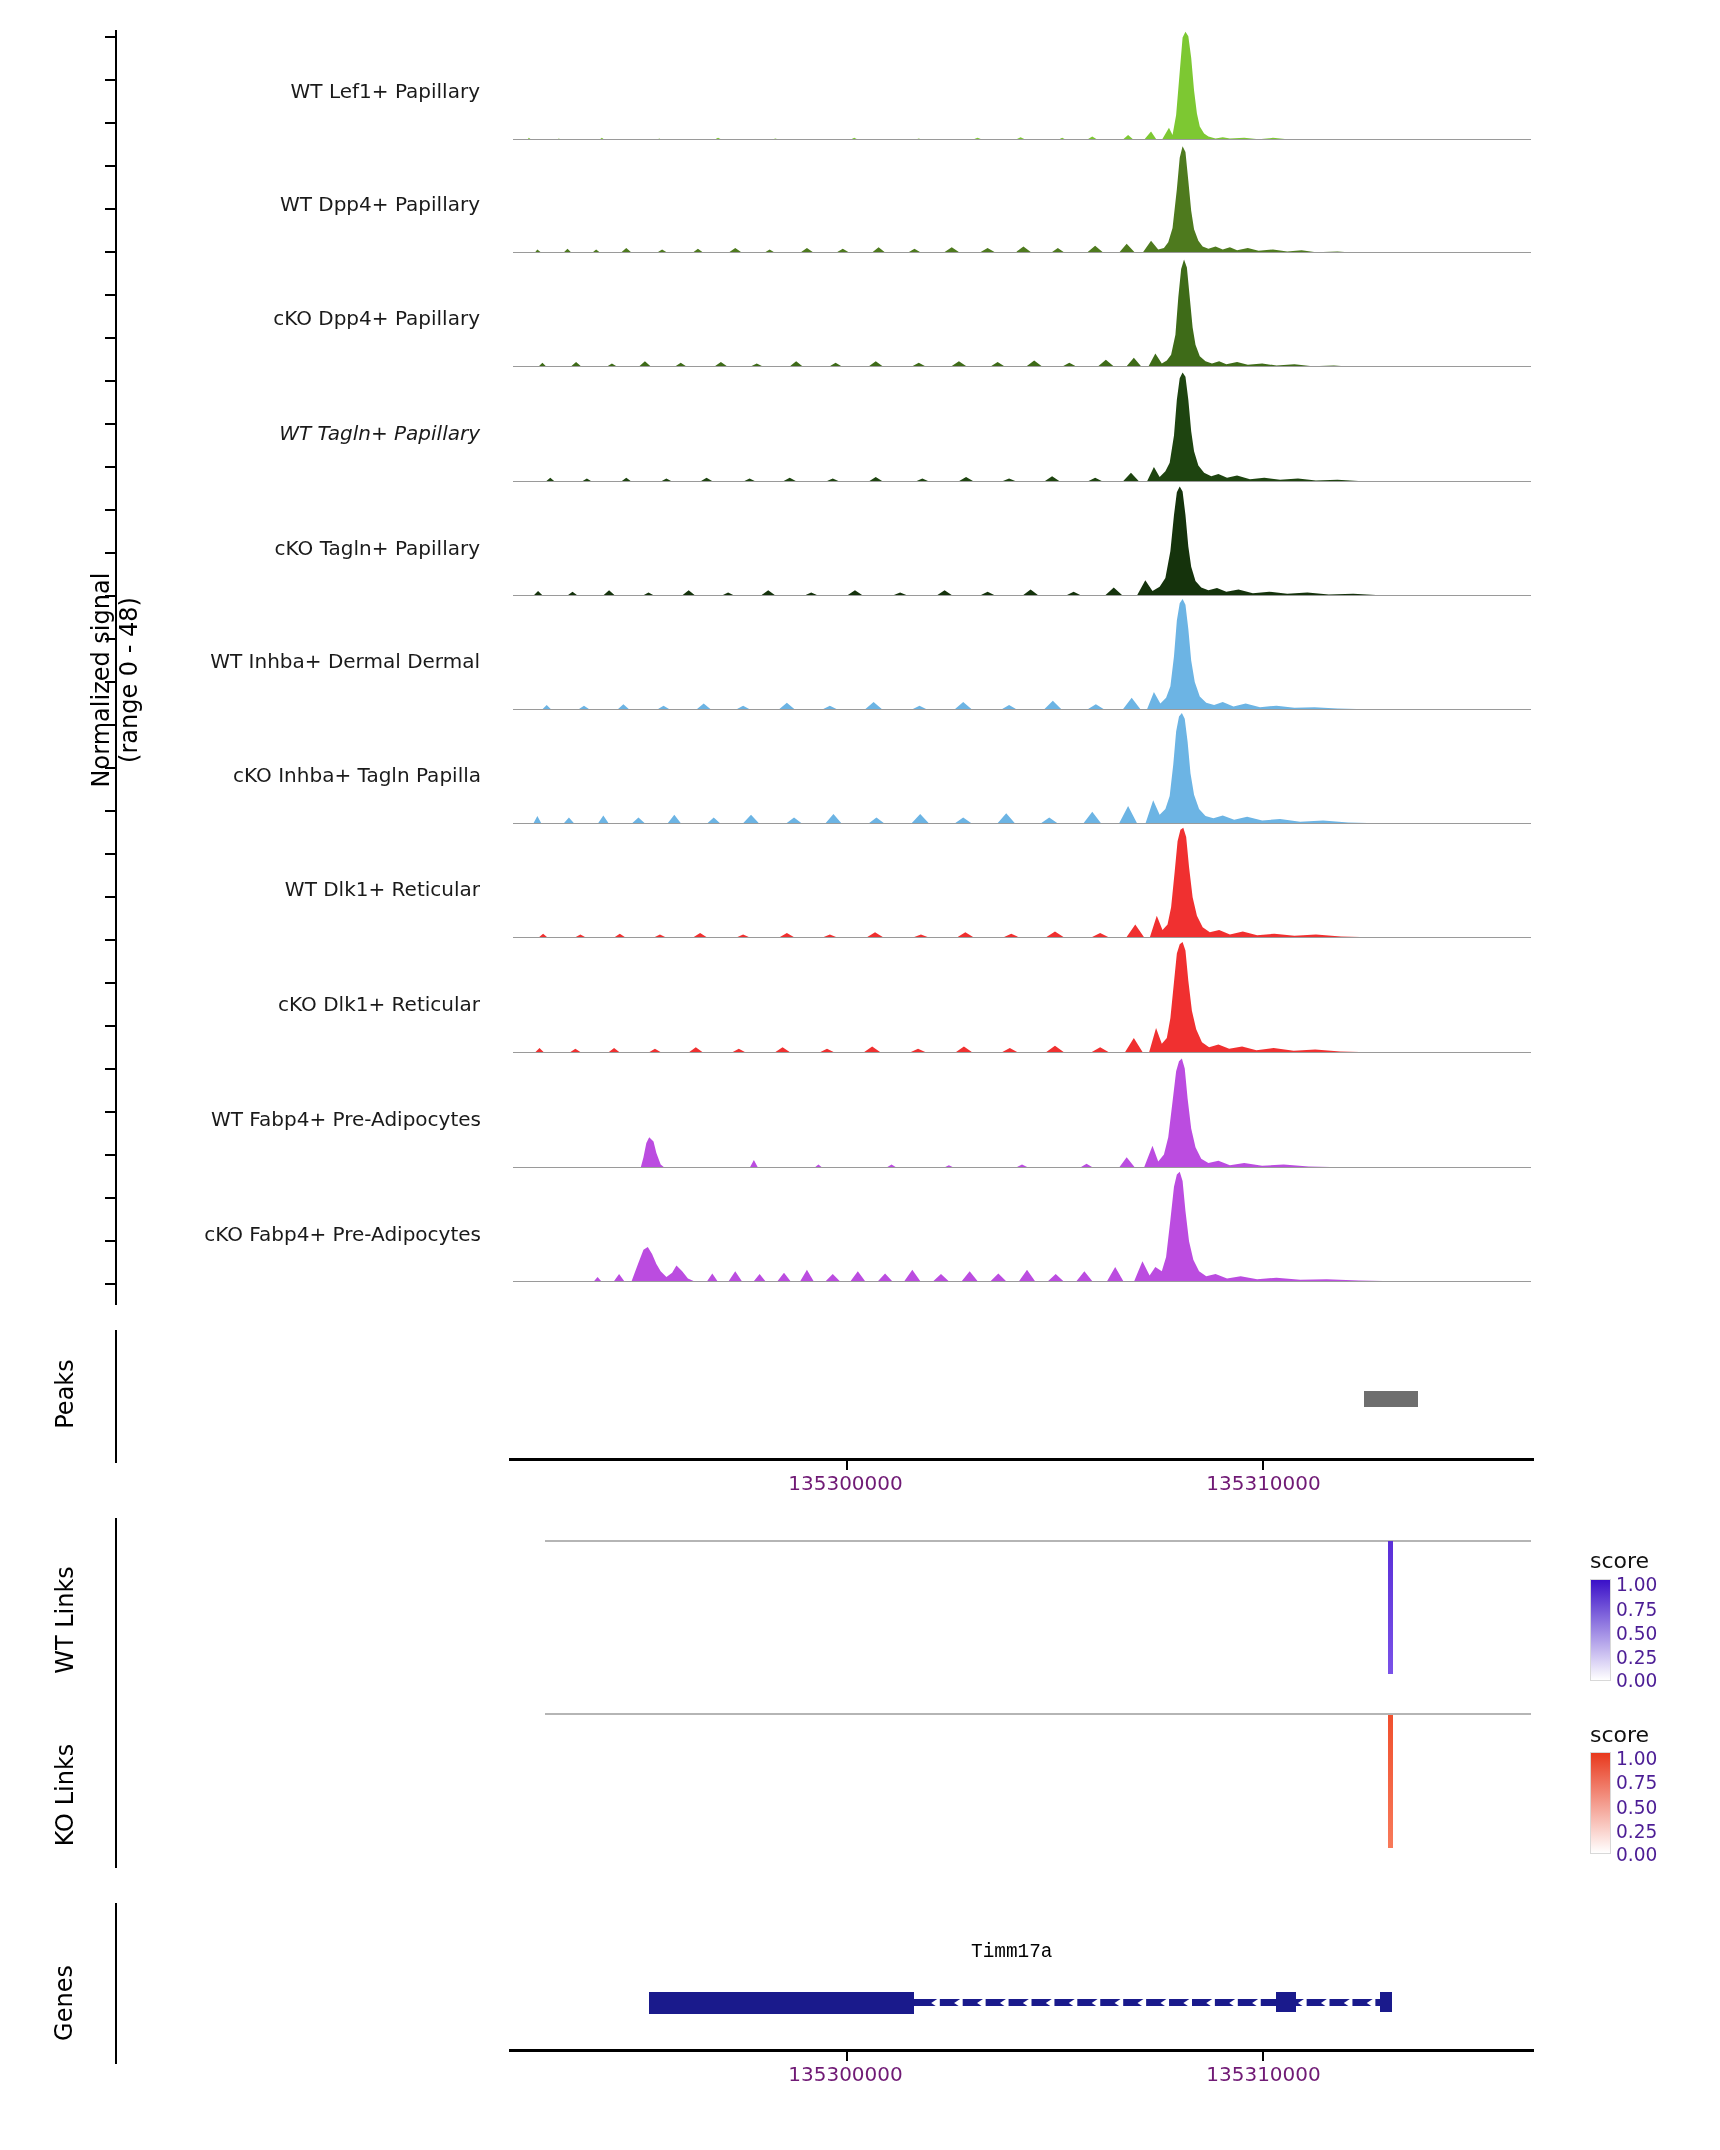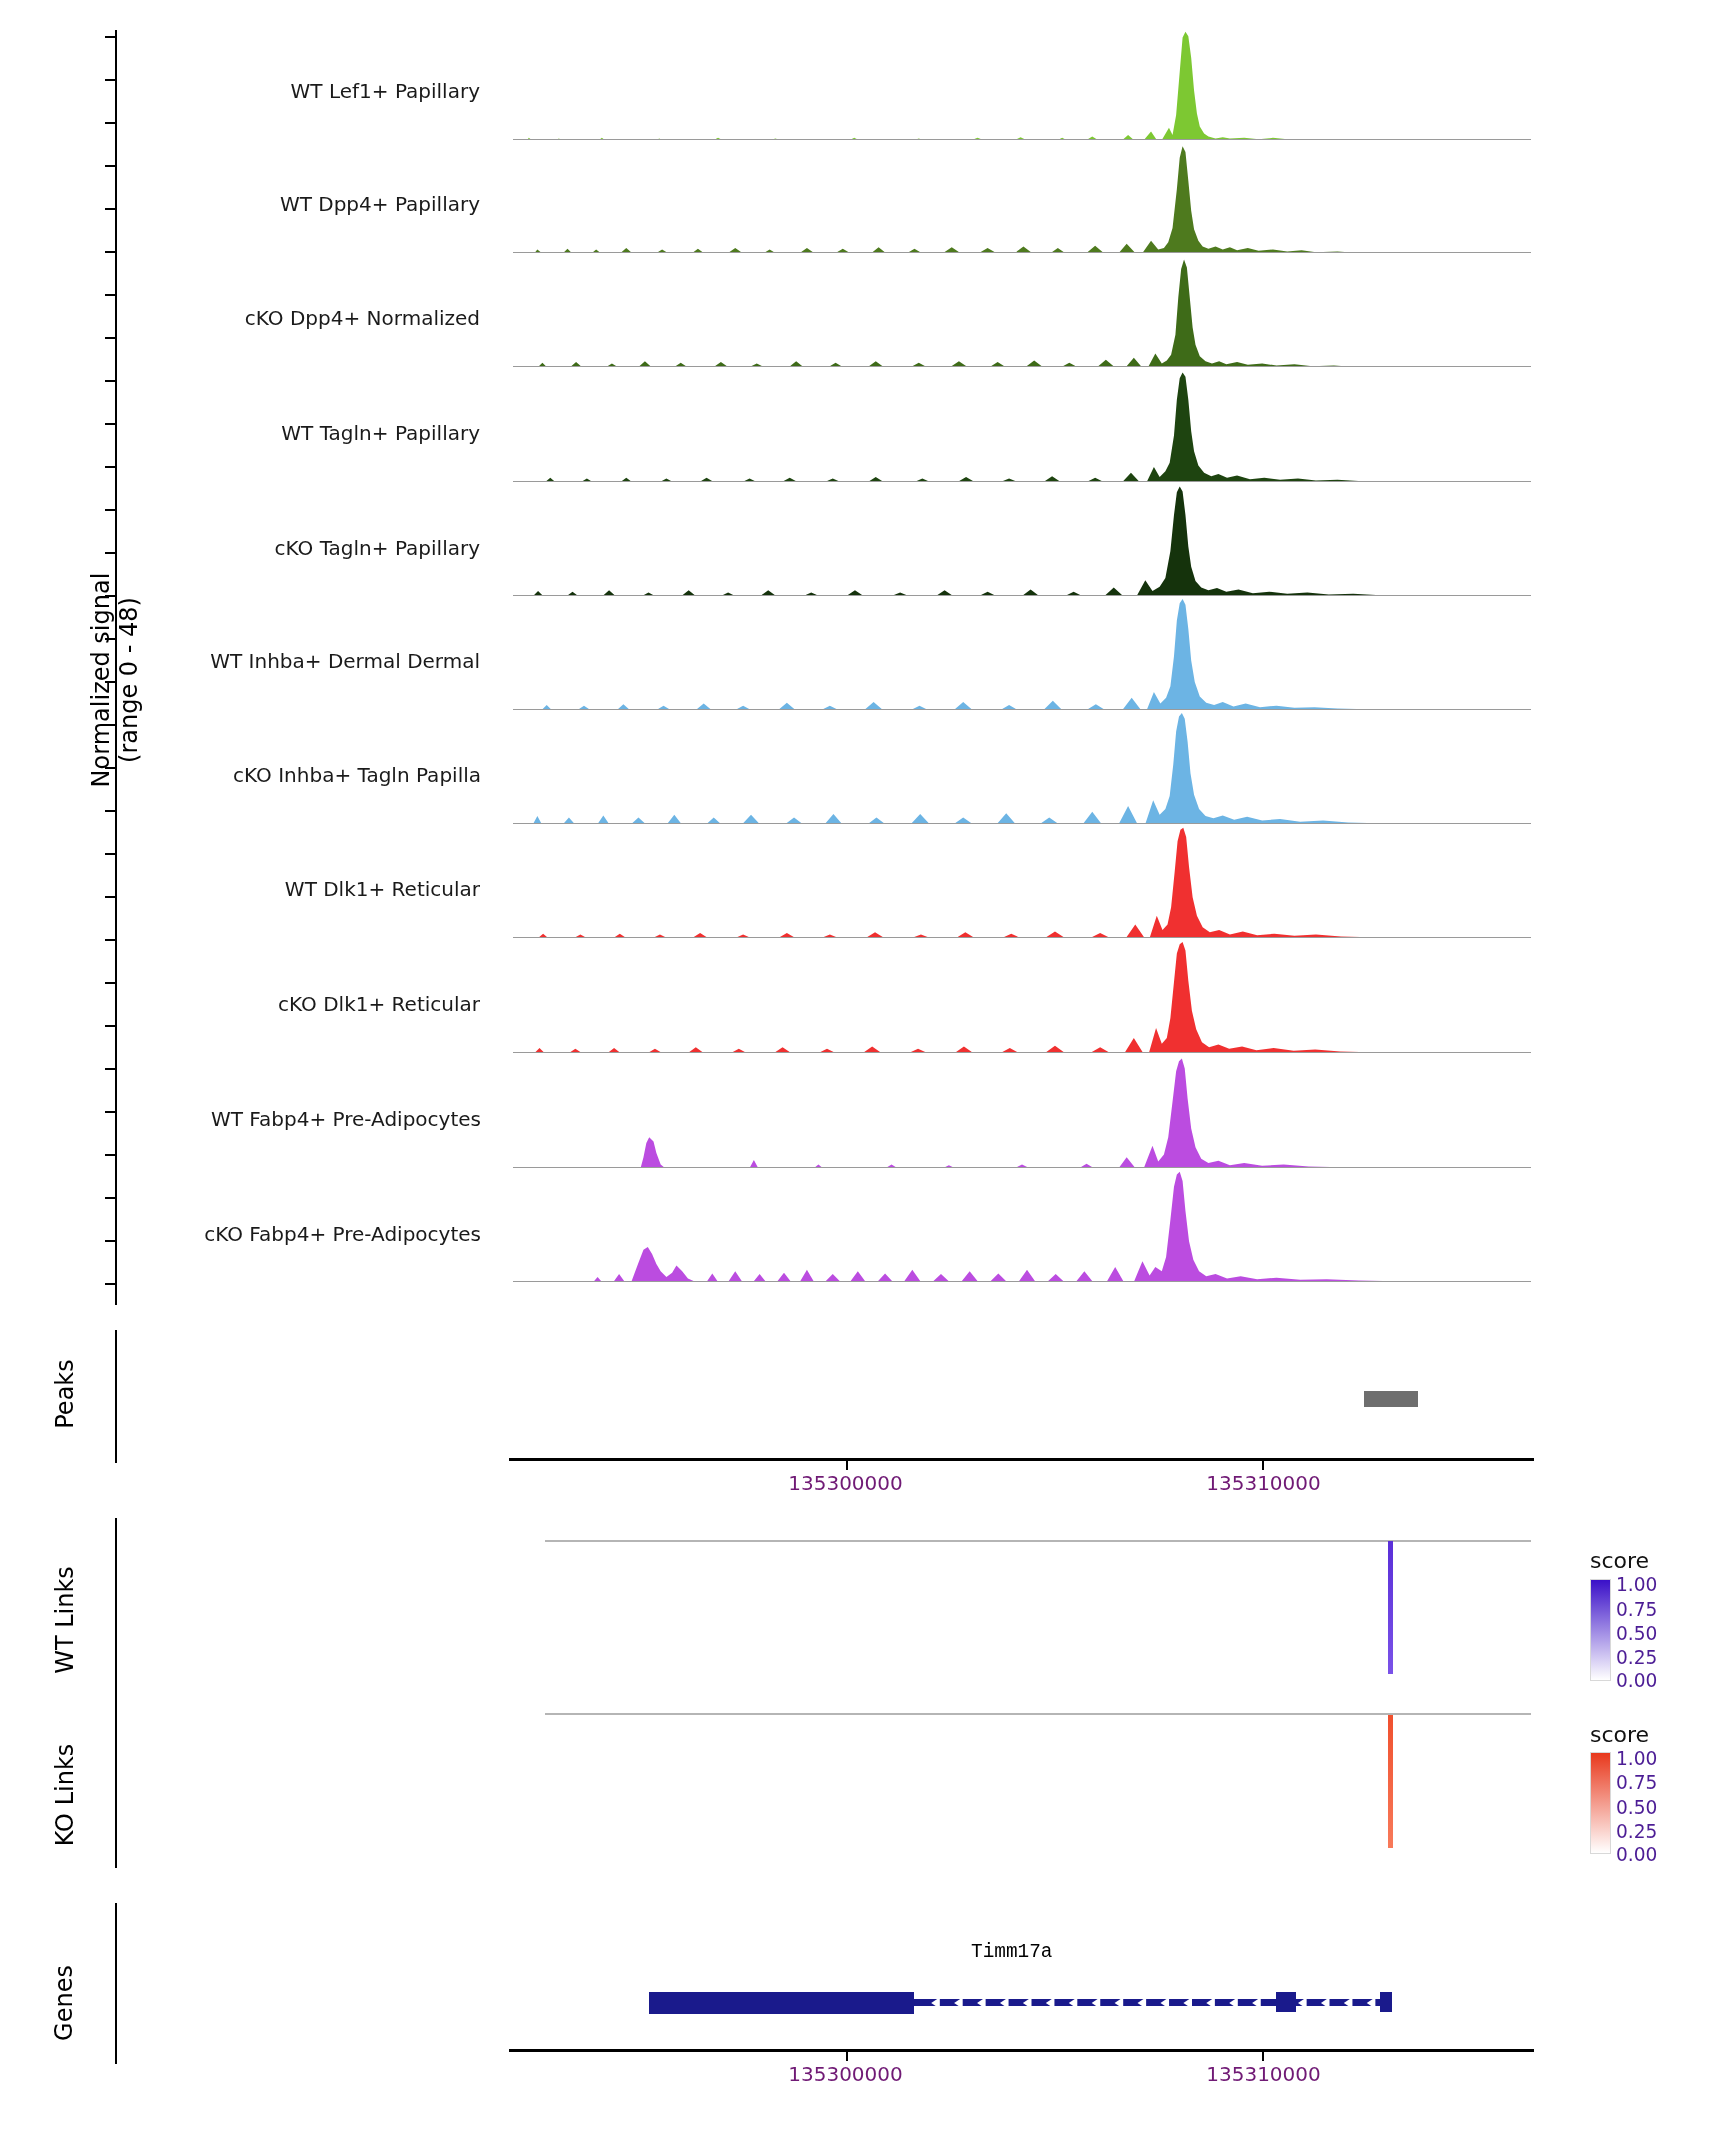--- a/index.html
+++ b/index.html
@@ -171,29 +171,29 @@
   </div>
 
   <div class="track-label" style="left:129px; top:192px; width:351px;">WT Dpp4+ Papillary</div>
   <div class="track" style="top:142px; height:111px;">
     <svg width="1018" height="111" viewBox="0 0 1420 155" preserveAspectRatio="none">
       <path fill="#4E7A1E" stroke="none" d="M0,155 L30,155 L34,150 L40,155 L70,155 L76,149 L82,155 L110,155 L116,150 L122,155 L150,155 L158,148 L166,155 L200,155 L208,150 L216,155 L250,155 L258,149 L266,155 L300,155 L310,148 L320,155 L350,155 L358,150 L366,155 L400,155 L410,148 L420,155 L450,155 L460,149 L470,155 L500,155 L510,147 L520,155 L550,155 L560,149 L570,155 L600,155 L612,147 L624,155 L650,155 L662,148 L674,155 L700,155 L712,146 L724,155 L750,155 L760,148 L770,155 L800,155 L812,145 L824,155 L845,155 L856,142 L868,155 L878,155 L890,138 L900,150 L908,148 L914,140 L920,120 L926,66 L930,22 L934,6 L938,14 L942,54 L946,96 L950,122 L956,138 L962,146 L970,149 L980,146 L990,150 L1000,147 L1010,151 L1025,148 L1040,152 L1060,150 L1080,153 L1100,151 L1120,154 L1150,153 L1180,155 L1420,155 Z"></path>
     </svg>
     <div class="baseline"></div>
   </div>
 
-  <div class="track-label" style="left:129px; top:306px; width:351px;">cKO Dpp4+ Normalized</div>
+  <div class="track-label" style="left:129px; top:306px; width:351px;">cKO Dpp4+ Papillary</div>
   <div class="track" style="top:256px; height:111px;">
     <svg width="1018" height="111" viewBox="0 0 1420 155" preserveAspectRatio="none">
       <path fill="#3E6B18" stroke="none" d="M0,155 L35,155 L41,149 L47,155 L80,155 L88,148 L96,155 L130,155 L138,150 L146,155 L175,155 L184,147 L193,155 L225,155 L234,149 L243,155 L280,155 L290,148 L300,155 L330,155 L340,150 L350,155 L385,155 L395,147 L405,155 L440,155 L450,149 L460,155 L495,155 L506,147 L517,155 L555,155 L566,149 L577,155 L610,155 L622,147 L634,155 L665,155 L676,148 L687,155 L715,155 L727,146 L739,155 L765,155 L776,149 L787,155 L815,155 L827,145 L839,155 L855,155 L866,142 L877,155 L886,155 L896,136 L905,150 L912,146 L918,138 L924,110 L928,58 L932,18 L936,5 L940,16 L944,58 L948,100 L952,124 L958,140 L966,147 L975,150 L985,147 L995,151 L1010,148 L1025,152 L1045,150 L1065,153 L1090,151 L1115,154 L1145,153 L1175,155 L1420,155 Z"></path>
     </svg>
     <div class="baseline"></div>
   </div>
 
-  <div class="track-label" style="left:129px; top:421px; width:351px;">WT Tagln+ Papillary</div>
+  <div class="track-label" style="left:129px; top:421px; width:351px;font-style:italic;">WT Tagln+ Papillary</div>
   <div class="track" style="top:371px; height:111px;">
     <svg width="1018" height="111" viewBox="0 0 1420 155" preserveAspectRatio="none">
       <path fill="#1E4410" stroke="none" d="M0,155 L45,155 L52,149 L59,155 L95,155 L103,150 L111,155 L150,155 L158,149 L166,155 L205,155 L214,150 L223,155 L260,155 L270,149 L280,155 L320,155 L330,150 L340,155 L375,155 L386,149 L397,155 L435,155 L446,150 L457,155 L495,155 L506,148 L517,155 L560,155 L571,150 L582,155 L620,155 L632,148 L644,155 L680,155 L692,150 L704,155 L740,155 L752,147 L764,155 L800,155 L812,149 L824,155 L850,155 L862,142 L874,155 L884,155 L894,134 L902,148 L910,140 L916,128 L922,90 L926,40 L930,10 L934,2 L938,8 L942,40 L946,84 L950,112 L956,132 L964,142 L974,147 L984,144 L996,149 L1010,146 L1028,151 L1048,149 L1070,152 L1095,150 L1120,153 L1150,152 L1185,154 L1230,155 L1420,155 Z"></path>
     </svg>
     <div class="baseline"></div>
   </div>
 
   <div class="track-label" style="left:129px; top:536px; width:351px;">cKO Tagln+ Papillary</div>
   <div class="track" style="top:485px; height:111px;">
     <svg width="1018" height="111" viewBox="0 0 1420 155" preserveAspectRatio="none">

